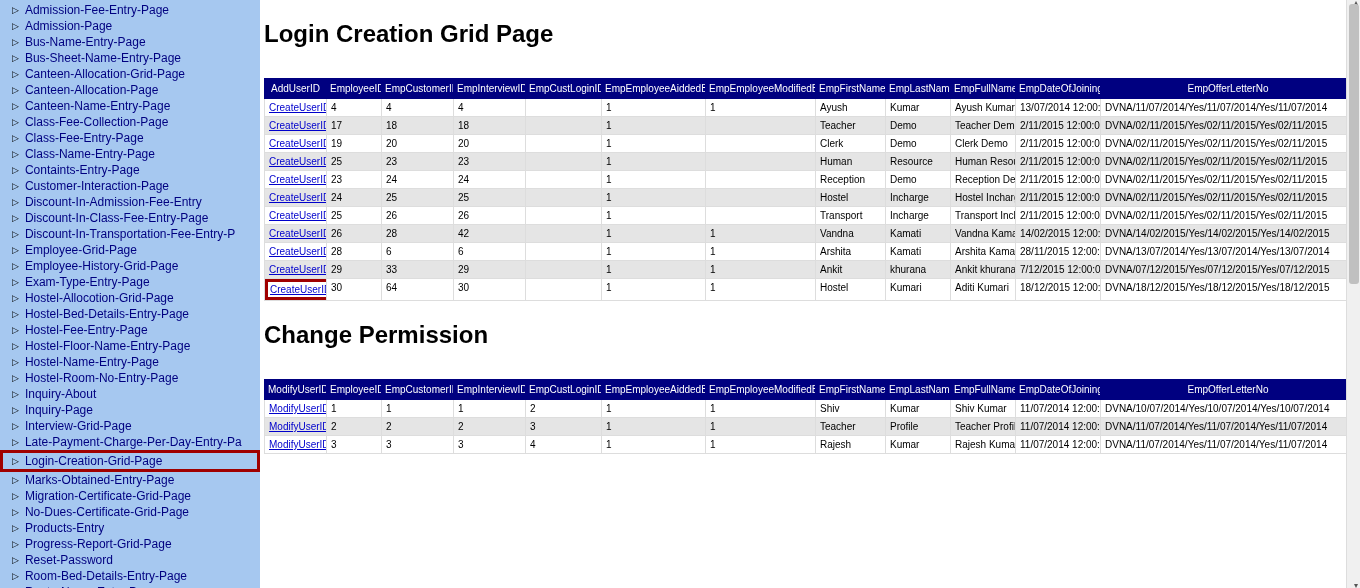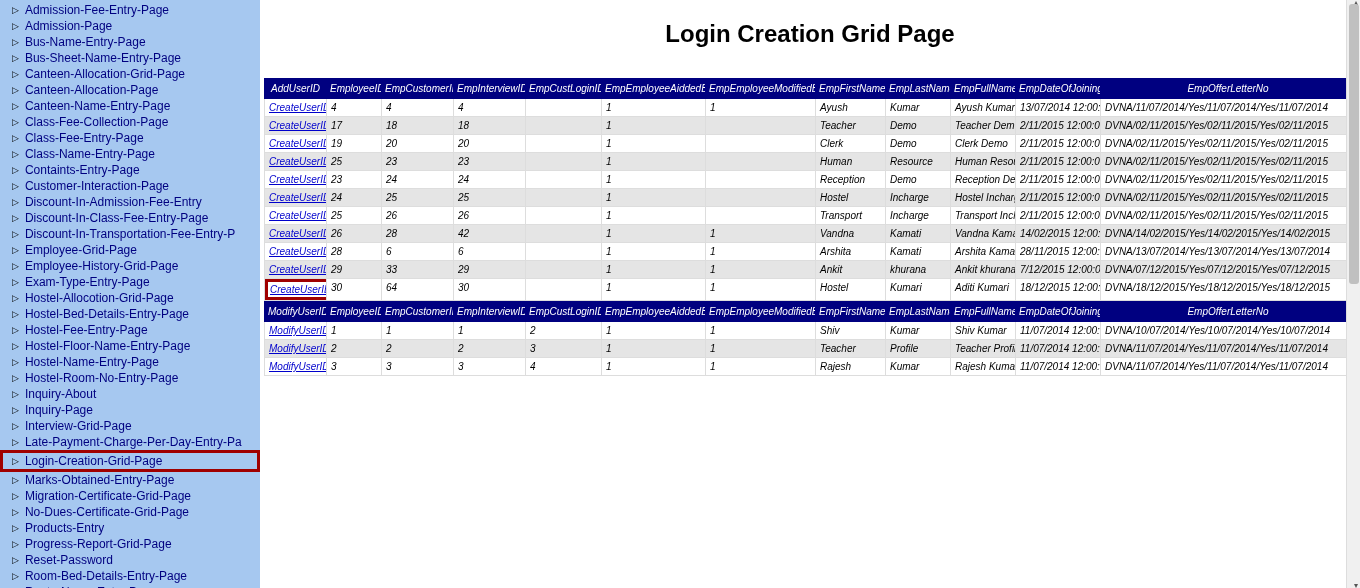--- a/index.html
+++ b/index.html
@@ -44,32 +44,30 @@
     padding-left: 9px;
   }
   .main {
     flex: 1;
     overflow: hidden;
     background: #fff;
     padding: 0 4px;
     position: relative;
   }
   .page-title {
-    text-align: center;
     font-size: 24px;
     font-weight: bold;
     margin: 20px 0 30px 0;
     color: #000;
   }
   table.grid {
     border-collapse: collapse;
     width: 100%;
     font-size: 10px;
     table-layout: fixed;
-    font-style: italic;
   }
   table.grid th {
     background: #000080;
     color: #fff;
     padding: 4px 3px;
     font-weight: normal;
     text-align: center;
     font-size: 10px;
     border: 1px solid #000080;
     white-space: nowrap;
@@ -457,20 +455,21 @@
             <td>1</td>
             <td>1</td>
             <td>Hostel</td>
             <td>Kumari</td>
             <td>Aditi Kumari</td>
             <td>18/12/2015 12:00:00 AM</td>
             <td>DVNA/18/12/2015/Yes/18/12/2015/Yes/18/12/2015</td>
           </tr>
         </tbody>
     </table>
+    <div class="page-title">Change Permission</div>
     <table class="grid">
       <colgroup>
         <col style="width:62px">
           <col style="width:55px">
           <col style="width:72px">
           <col style="width:72px">
         <col style="width:76px">
           <col style="width:104px">
           <col style="width:110px">
           <col style="width:70px">

